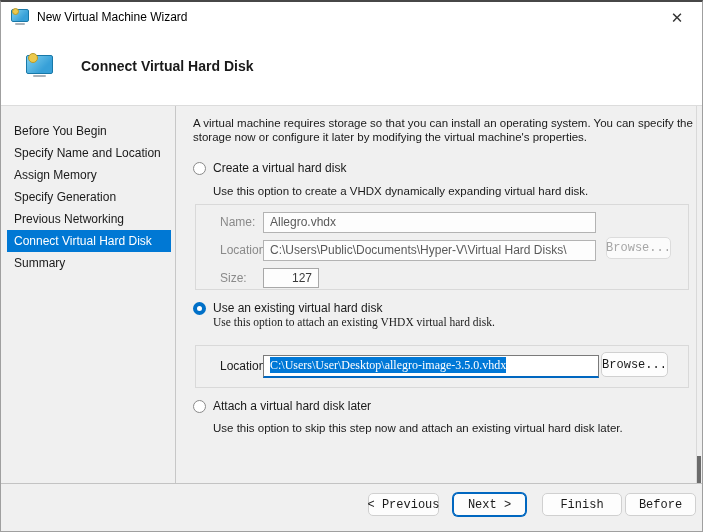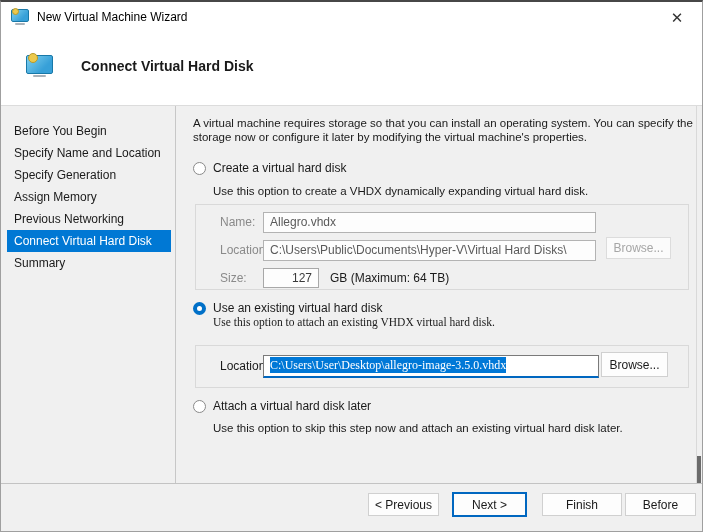--- a/index.html
+++ b/index.html
@@ -45,23 +45,23 @@
   .opt-label{position:absolute;font-size:12px;color:#1a1a1a;white-space:nowrap;}
   .opt-desc{position:absolute;font-size:11.5px;color:#1a1a1a;white-space:nowrap;}
   .groupbox{position:absolute;border:1px solid #d9d9d9;}
   .g-label{position:absolute;font-size:12px;color:#8a8a8a;white-space:nowrap;}
   .g-label.enabled{color:#1a1a1a;}
   .field{position:absolute;background:#fdfdfd;border:1px solid #a8a8a8;font-size:12px;
     color:#5a5a5a;padding:0 6px;line-height:19px;white-space:nowrap;overflow:hidden;}
   .field.focused{background:#fff;border:1px solid #7a7a7a;border-bottom:2px solid #0067c0;color:#1a1a1a;}
   .sel-text{background:#0078d7;color:#fff;padding:1px 0;font-family:Liberation Serif, serif;}
   .size-suffix{position:absolute;font-size:12px;color:#1a1a1a;white-space:nowrap;}
-  .btn{position:absolute;background:#fdfdfd;border:1px solid #d0d0d0;border-radius:0;
+  .btn{position:absolute;background:#fdfdfd;border:1px solid #d0d0d0;border-radius:5px;
     font-size:12px;color:#1a1a1a;display:flex;align-items:center;justify-content:center;
-    font-family:Liberation Sans, sans-serif;white-space:nowrap;}
+    font-family:Liberation Mono, monospace;white-space:nowrap;}
   .btn.disabled{background:#fbfbfb;border-color:#dcdcdc;color:#a6a6a6;}
   .btn.focus{border:1px solid #0067c0;box-shadow:0 0 0 1px #0067c0;}
   .scroll-thumb{position:absolute;right:1px;width:4px;top:350px;height:30px;background:#6b6b6b;}
   
   .footer{position:absolute;left:0;right:0;bottom:0;height:48px;background:#f0f0f0;
     border-top:1px solid #c3c3c3;}
 </style>
 </head>
 <body>
 
@@ -84,43 +84,42 @@
       <span class="stand"></span>
     </span>
     <div class="page-title">Connect Virtual Hard Disk</div>
   </div>
 
   <div class="body-region">
 
     <div class="sidebar">
       <div class="side-item">Before You Begin</div>
       <div class="side-item">Specify Name and Location</div>
+      <div class="side-item">Assign Memory</div>
       <div class="side-item">Specify Generation</div>
-      <div class="side-item">Assign Memory</div>
       <div class="side-item">Previous Networking</div>
       <div class="side-item active">Connect Virtual Hard Disk</div>
       <div class="side-item">Summary</div>
     </div>
 
     <div class="content">
       <div class="intro">A virtual machine requires storage so that you can install an operating system. You can specify the storage now or configure it later by modifying the virtual machine's properties.</div>
 
       <span class="radio" style="left:16px;top:56px;"></span>
       <span class="opt-label" style="left:36px;top:55px;">Create a virtual hard disk</span>
       <span class="opt-desc" style="left:36px;top:79px;">Use this option to create a VHDX dynamically expanding virtual hard disk.</span>
 
       <div class="groupbox" style="left:18px;top:98px;width:494px;height:86px;">
         <span class="g-label" style="left:24px;top:10px;">Name:</span>
         <div class="field" style="left:67px;top:7px;width:333px;height:21px;border-color:#b3b3b3;">Allegro.vhdx</div>
         <span class="g-label" style="left:24px;top:38px;">Location:</span>
         <div class="field" style="left:67px;top:35px;width:333px;height:21px;border-color:#b3b3b3;">C:\Users\Public\Documents\Hyper-V\Virtual Hard Disks\</div>
         <div class="btn disabled" style="left:410px;top:32px;width:65px;height:22px;">Browse...</div>
         <span class="g-label" style="left:24px;top:66px;">Size:</span>
         <div class="field" style="left:67px;top:63px;width:56px;height:20px;text-align:right;color:#3a3a3a;">127</div>
-        <span class="size-suffix" style="left:134px;top:66px;">GB (Maximum: 64 TB)</span>
       </div>
 
       <span class="radio checked" style="left:16px;top:196px;"></span>
       <span class="opt-label" style="left:36px;top:195px;">Use an existing virtual hard disk</span>
       <span class="opt-desc" style="left:36px;top:210px;font-family:Liberation Serif, serif;">Use this option to attach an existing VHDX virtual hard disk.</span>
 
       <div class="groupbox" style="left:18px;top:239px;width:494px;height:43px;">
         <span class="g-label enabled" style="left:24px;top:13px;">Location:</span>
         <div class="field focused" style="left:67px;top:9px;width:336px;height:23px;"><span class="sel-text">C:\Users\User\Desktop\allegro-image-3.5.0.vhdx</span></div>
         <div class="btn" style="left:405px;top:6px;width:67px;height:25px;">Browse...</div>

